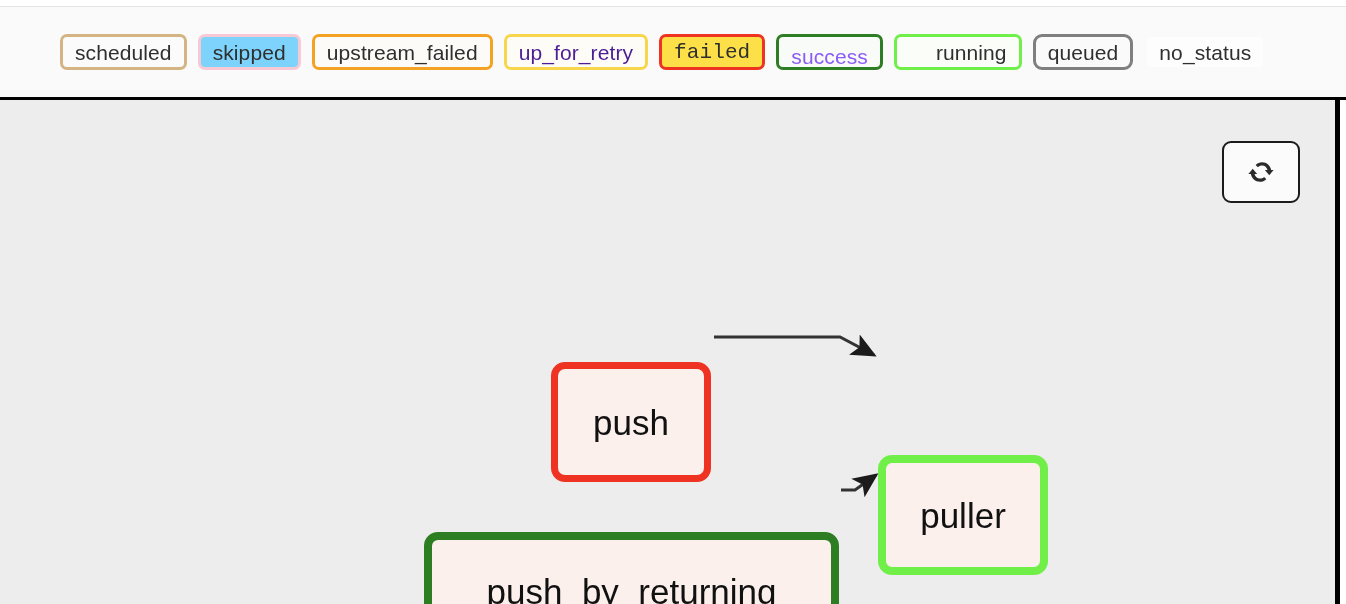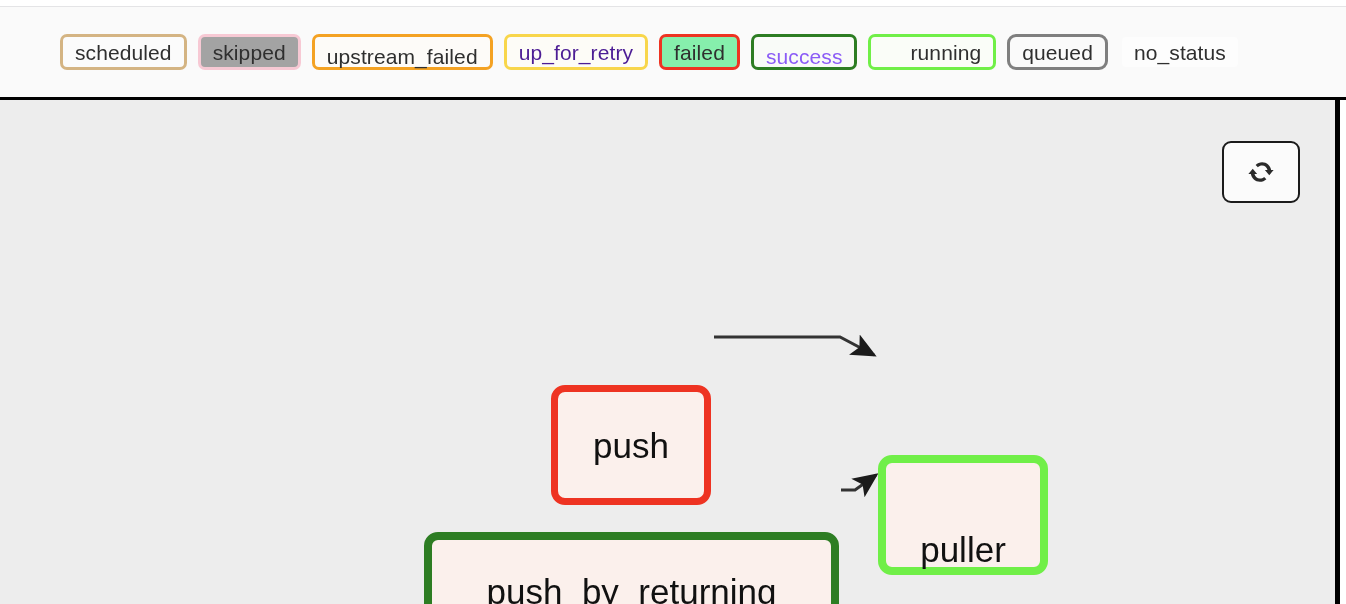--- a/index.html
+++ b/index.html
@@ -113,64 +113,63 @@
     color: #111111;
     font-size: 35px;
     line-height: 1;
     white-space: nowrap;
     cursor: pointer;
     user-select: none;
   }
 
   .node-push {
     left: 551px;
-    top: 285px;
+    top: 262px;
     width: 160px;
     height: 120px;
     border: 7px solid #ee3322;
   }
 
   .node-push-by-returning {
     left: 424px;
     top: 432px;
     width: 415px;
     height: 118px;
     border: 8px solid #2d7d23;
   }
 
   .node-puller {
     left: 878px;
     top: 355px;
     width: 170px;
     height: 120px;
     border: 8px solid #0ea5e9;
-    align-items: flex-end;
   }
 </style>
 </head>
 <body>
 
 <div id="app">
 
   <div class="top-rule"></div>
 
   <div class="legend-bar">
     <div class="legend-chip" style="border-color: rgb(212, 180, 131); background: rgb(251, 251, 251); color: rgb(47, 47, 47);">
       <span>scheduled</span>
     </div>
-    <div class="legend-chip" style="border-color: rgb(247, 201, 212); background: #a3a3a3; color: rgb(47, 47, 47);">
+    <div class="legend-chip" style="border-color: rgb(247, 201, 212); background: #7dd3fc; color: rgb(47, 47, 47);">
       <span>skipped</span>
     </div>
-    <div class="legend-chip" style="border-color: rgb(244, 162, 35); background: rgb(253, 251, 248); color: rgb(47, 47, 47); align-items: flex-end;">
+    <div class="legend-chip" style="border-color: rgb(244, 162, 35); background: rgb(253, 251, 248); color: rgb(47, 47, 47);">
       <span>upstream_failed</span>
     </div>
     <div class="legend-chip" style="border-color: rgb(248, 214, 75); background: rgb(253, 252, 247); color: #4c1d95;">
       <span>up_for_retry</span>
     </div>
-    <div class="legend-chip" style="border-color: rgb(238, 51, 34); background: #86efac; color: rgb(47, 47, 47);">
+    <div class="legend-chip" style="border-color: rgb(238, 51, 34); background: #fde047; color: rgb(47, 47, 47); font-family: Liberation Mono, monospace;">
       <span>failed</span>
     </div>
     <div class="legend-chip" style="border-color: rgb(45, 125, 35); background: rgb(249, 251, 248); color: #8b5cf6; align-items: flex-end;">
       <span>success</span>
     </div>
     <div class="legend-chip" style="border-color: rgb(112, 239, 72); background: rgb(250, 253, 248); color: rgb(47, 47, 47); padding-left: 39px;">
       <span>running</span>
     </div>
     <div class="legend-chip" style="border-color: rgb(127, 127, 127); background: rgb(250, 250, 250); color: rgb(47, 47, 47); border-radius: 9px;">
       <span>queued</span>

